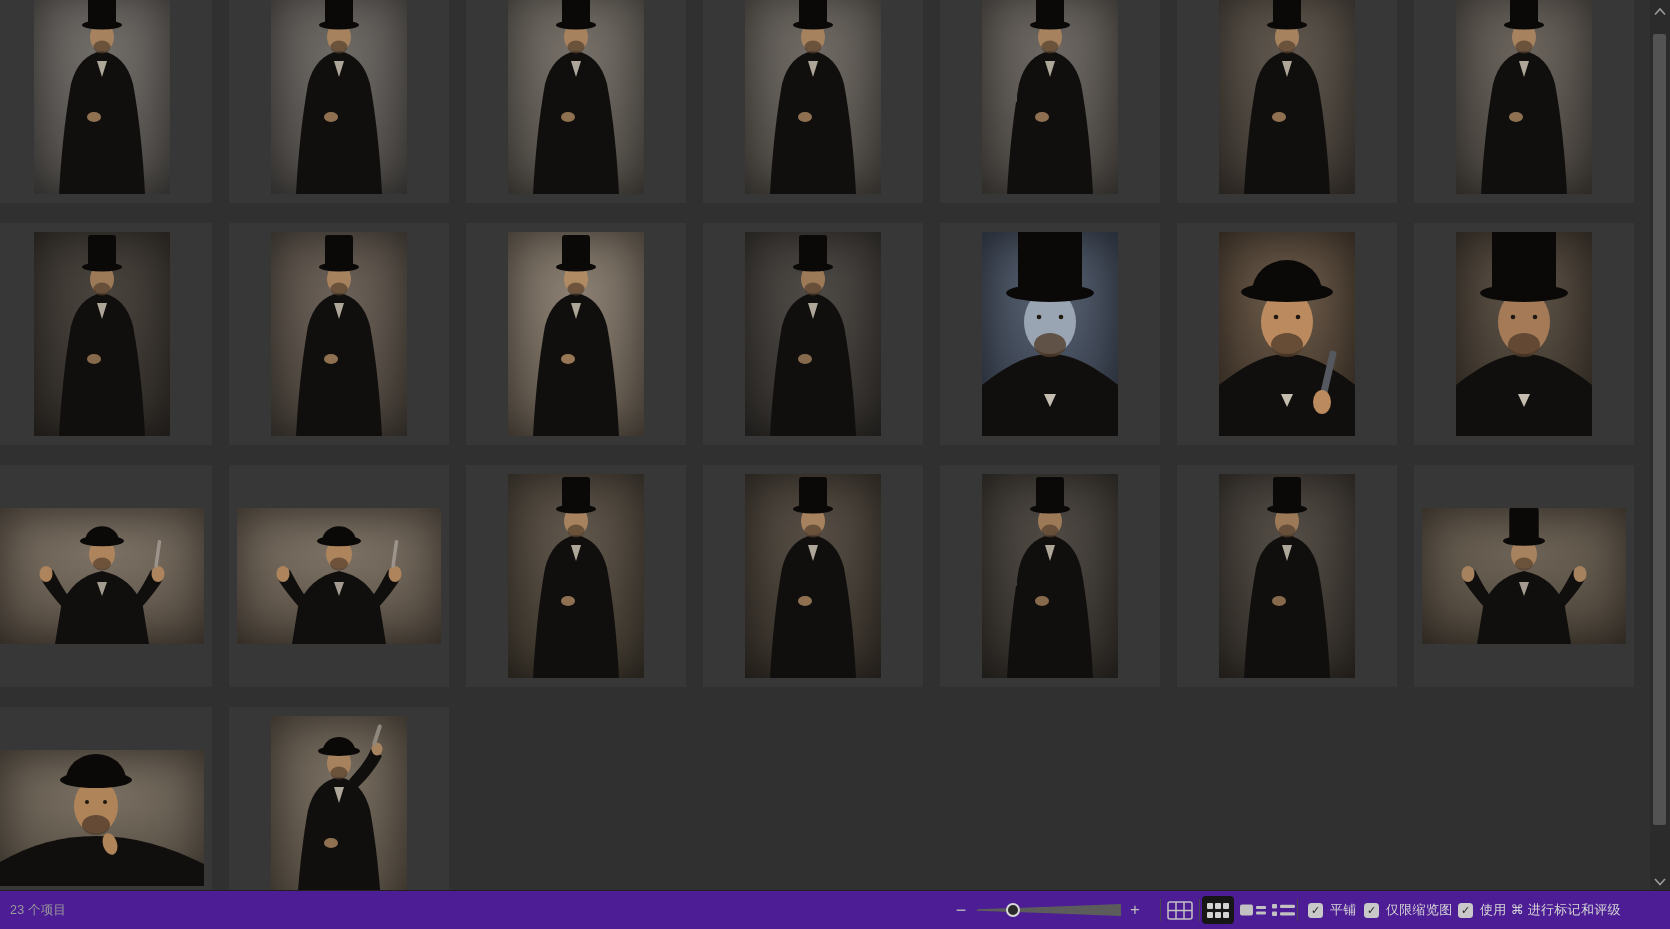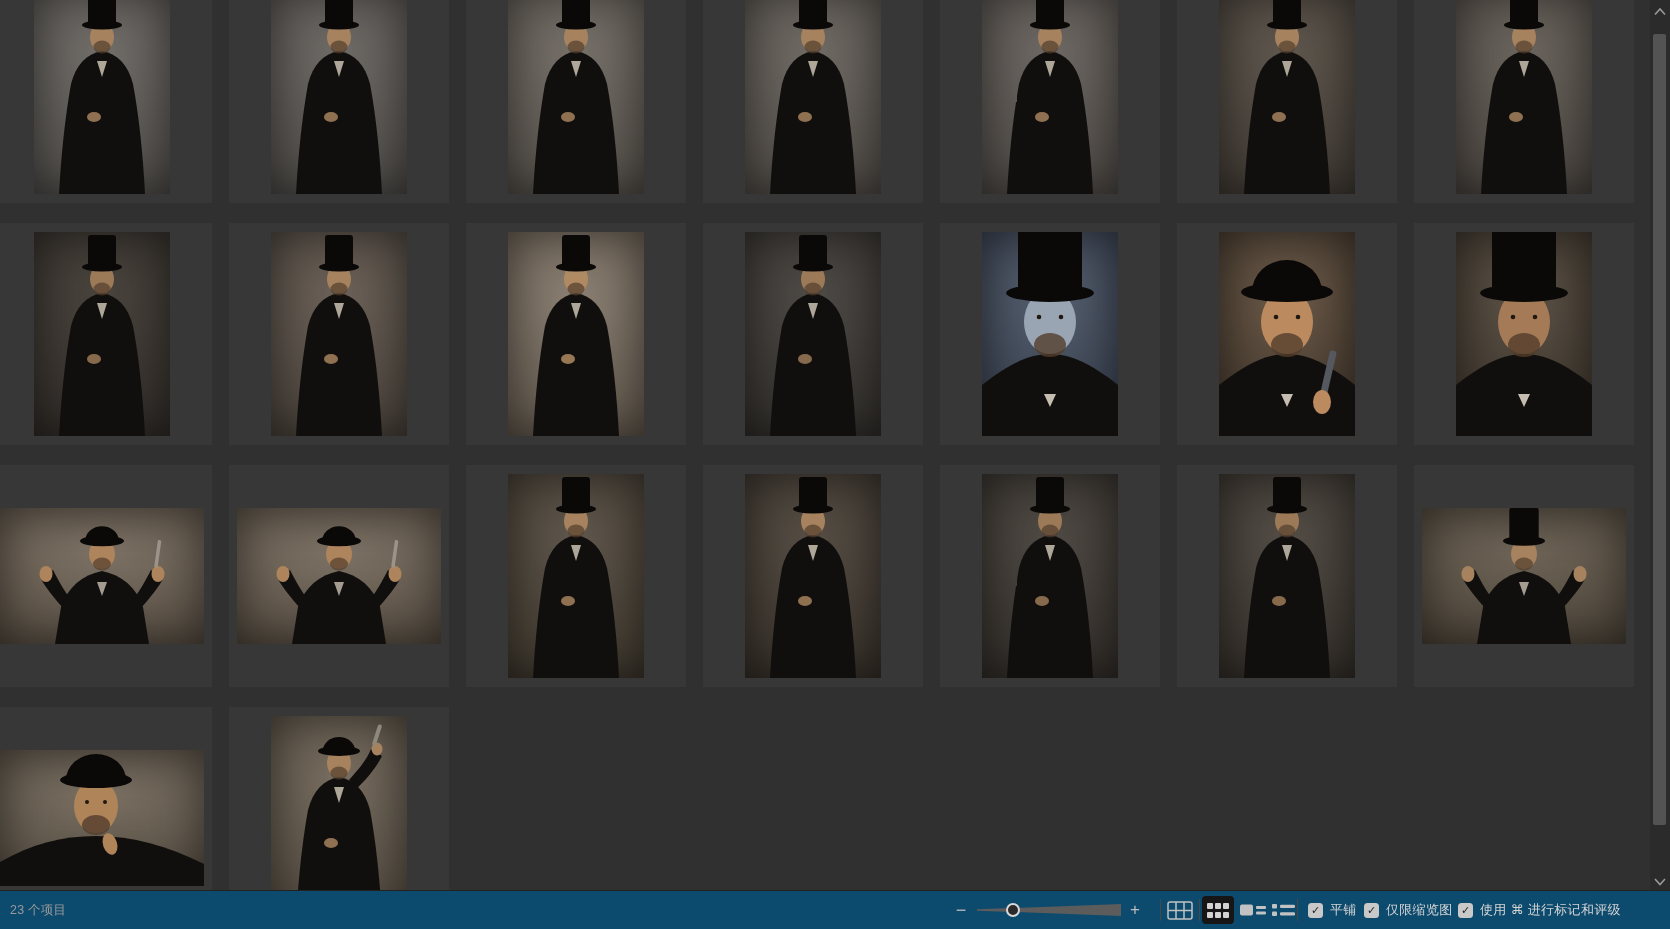--- a/index.html
+++ b/index.html
@@ -13,21 +13,21 @@
   .viewport{position:absolute;left:0;top:0;width:1670px;height:890px;overflow:hidden;background:#303030;}
   .cell{position:absolute;width:220px;height:222px;background:#373737;}
   .thumb{position:absolute;overflow:hidden;box-shadow:inset 0 0 46px rgba(0,0,0,.5);}
   .thumb svg{position:absolute;left:0;top:0;display:block;}
   
   .scrollbar{position:absolute;left:1650px;top:0;width:20px;height:890px;background:#2b2b2b;}
   .sb-thumb{position:absolute;left:3px;top:34px;width:13px;height:791px;background:#535353;border-radius:2px;}
   .sb-arrow{position:absolute;left:3px;width:14px;height:9px;}
   .sb-up{top:2px;} .sb-down{top:872px;}
   
-  .statusbar{position:absolute;left:0;top:890px;width:1670px;height:39px;background:#0c4a6e;border-top:1px solid #222;box-sizing:border-box;}
+  .statusbar{position:absolute;left:0;top:890px;width:1670px;height:39px;background:#4c1d95;border-top:1px solid #222;box-sizing:border-box;}
   .statusbar>*{position:absolute;top:50%;transform:translateY(-50%);}
   .count{left:10px;font-size:12.5px;color:#9a9a9a;letter-spacing:.2px;}
   .zbtn{width:18px;text-align:center;font-size:18px;color:#bdbdbd;cursor:default;line-height:18px;}
   .zminus{left:952px;} .zplus{left:1126px;font-size:17px;}
   .track{left:977px;width:144px;height:16px;}
   .wedge{position:absolute;left:0;top:0;width:100%;height:100%;
          background:#5c5c5c;
          clip-path:polygon(0 46%,100% 12%,100% 88%,0 54%);}
   .knob{position:absolute;left:calc(25% - 7px);top:50%;transform:translateY(-50%);
         width:14px;height:14px;border-radius:50%;box-sizing:border-box;

